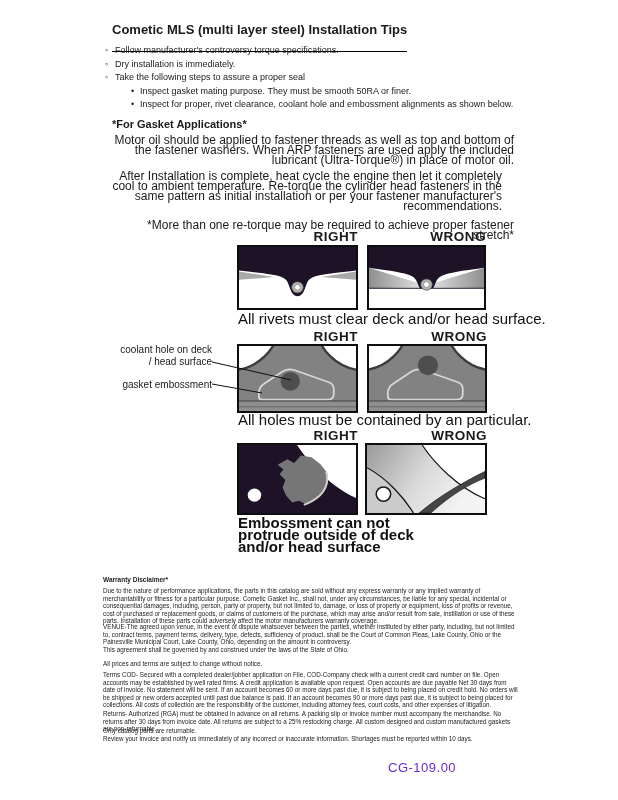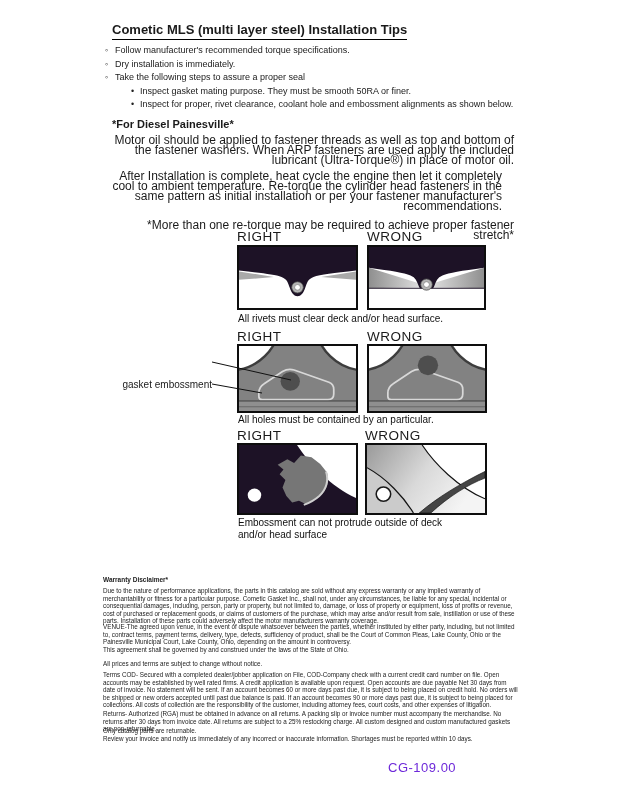--- a/index.html
+++ b/index.html
@@ -1,67 +1,67 @@
 <!DOCTYPE html>
 <html><head>
 <meta charset="utf-8">
 <style>
   html,body{margin:0;padding:0;background:#ffffff;}
   #page{position:relative;width:618px;height:800px;background:#fff;overflow:hidden;
         font-family:"Liberation Sans", sans-serif;color:#1a1a1a;}
   .abs{position:absolute;}
-  .title{font-size:13px;font-weight:bold;border-bottom:1.5px solid #000;padding-bottom:2px;white-space:nowrap;}
+  .title{font-size:13px;font-weight:bold;border-bottom:1.5px solid #000;padding-bottom:14px;white-space:nowrap;}
   .bullets{font-size:9px;line-height:13.5px;}
   .b-row{display:flex;}
   .b-marker{width:10px;flex:0 0 10px;text-align:left;color:#222;}
   .sub{margin-left:26px;}
   .sub .b-marker{width:9px;flex:0 0 9px;}
   .dheading{font-size:11px;font-weight:bold;}
   .para{font-size:12px;line-height:10px;width:402px;text-align:right;}
-  .rw-label{font-size:13.5px;font-weight:normal;text-align:left;letter-spacing:.5px;}
+  .rw-label{font-size:13.5px;font-weight:bold;text-align:right;letter-spacing:.5px;}
   .dbox{box-sizing:border-box;border:2px solid #0e0e0e;background:#fff;}
   .dbox svg{display:block;width:100%;height:100%;}
-  .caption{font-size:10px;line-height:12px;color:#111;}
+  .caption{font-size:15px;line-height:12px;color:#111;}
   .callout{font-size:10px;line-height:11.5px;text-align:right;width:92px;}
   .disc-h{font-size:6.5px;font-weight:bold;color:#222;}
   .disc{font-size:6.3px;line-height:7.6px;width:415px;color:#222;white-space:pre-line;}
   .pagecode{font-size:13px;color:#6d28d9;letter-spacing:.5px;}
   .leader{pointer-events:none;}
 </style>
 </head>
 <body>
 
 <div id="page">
 
   <div class="abs title" style="left:112px;top:22px;">Cometic MLS (multi layer steel) Installation Tips</div>
 
   <div class="abs bullets" style="left:105px;top:44px;">
     <div class="b-row">
       <span class="b-marker">◦</span>
-      <span>Follow manufacturer's recommended torque specifications.</span>
+      <span>Follow manufacturer's controversy torque specifications.</span>
     </div>
     <div class="b-row">
       <span class="b-marker">◦</span>
       <span>Dry installation is immediately.</span>
     </div>
     <div class="b-row">
       <span class="b-marker">◦</span>
       <span>Take the following steps to assure a proper seal</span>
     </div>
     <div class="b-row sub">
       <span class="b-marker">•</span>
       <span>Inspect gasket mating purpose.  They must be smooth 50RA or finer.</span>
     </div>
     <div class="b-row sub">
       <span class="b-marker">•</span>
       <span>Inspect for proper, rivet clearance, coolant hole and embossment alignments as shown below.</span>
     </div>
   </div>
 
-  <div class="abs dheading" style="left:112px;top:118px;">*For Diesel Painesville*</div>
+  <div class="abs dheading" style="left:112px;top:118px;">*For Gasket Applications*</div>
   <div class="abs para" style="left:112px;top:135px;">Motor oil should be applied to fastener threads as well as top and bottom of the fastener washers. When ARP fasteners are used apply the included lubricant (Ultra-Torque®) in place of motor oil.</div>
   <div class="abs para" style="left:100px;top:171px;">After Installation is complete, heat cycle the engine then let it completely cool to ambient temperature. Re-torque the cylinder head fasteners in the same pattern as initial installation or per your fastener manufacturer's recommendations.</div>
   <div class="abs para" style="left:112px;top:220px;">*More than one re-torque may be required to achieve proper fastener stretch*</div>
 
   <div class="abs rw-label" style="left:237px;top:229px;width:121px;">RIGHT</div>
   <div class="abs rw-label" style="left:367px;top:229px;width:119px;">WRONG</div>
 
   <div class="abs dbox" style="left:237px;top:245px;width:121px;height:65px;">
     <svg viewBox="0 0 121 65" preserveAspectRatio="none">
       <rect width="121" height="65" fill="#ffffff"></rect>
@@ -92,20 +92,21 @@
       <line x1="0" y1="44" x2="119" y2="44" stroke="#1d1226" stroke-width="1.2"></line>
       <circle cx="59.5" cy="40" r="6" fill="#b5b5b5" stroke="#4a4a4a" stroke-width="0.8"></circle>
       <circle cx="59.5" cy="40" r="3" fill="#ffffff" stroke="#6a6a6a" stroke-width="0.6"></circle>
     </svg>
   </div>
   <div class="abs caption" style="left:238px;top:313px;">All rivets must clear deck and/or head surface.</div>
 
   <div class="abs rw-label" style="left:237px;top:329px;width:121px;">RIGHT</div>
   <div class="abs rw-label" style="left:367px;top:329px;width:120px;">WRONG</div>
 
+  <div class="abs callout" style="left:120px;top:344px;">coolant hole on deck / head surface</div>
   <div class="abs callout" style="left:120px;top:379px;">gasket embossment</div>
 
   <div class="abs dbox" style="left:237px;top:344px;width:121px;height:69px;">
     <svg viewBox="0 0 121 69" preserveAspectRatio="none">
       <rect width="121" height="69" fill="#828282"></rect>
       <circle cx="-10" cy="-26" r="52" fill="#ffffff" stroke="#3d3d3d" stroke-width="2.5"></circle>
       <circle cx="131" cy="-26" r="52" fill="#ffffff" stroke="#3d3d3d" stroke-width="2.5"></circle>
       <path d="M24,57 L92,57 Q98,57 98,51 L98,46 Q98,40.5 93,38.5 L57,25.5 Q51,23.5 45,27 L26,40 Q20.5,43.5 20.5,50 L20.5,53.5 Q20.5,57 24,57 Z" fill="none" stroke="#d8d8d8" stroke-width="1.8"></path>
       <circle cx="53" cy="37.5" r="10" fill="#4e4e4e"></circle>
       <line x1="0" y1="58.5" x2="121" y2="58.5" stroke="#3d3d3d" stroke-width="1.2"></line>
@@ -156,21 +157,21 @@
       </defs>
       <rect width="122" height="72" fill="#cbcbcb"></rect>
       <path d="M57,0 L122,0 L122,57 C94,45 70,20 57,0 Z" fill="#ffffff"></path>
       <path d="M0,0 L57,0 C70,20 94,45 122,57 L122,72 L48,72 C38,55 20,35 0,24 Z" fill="url(#gw3)"></path>
       <path d="M0,24 C20,35 38,55 48,72" fill="none" stroke="#141414" stroke-width="1.3"></path>
       <path d="M57,0 C70,20 94,45 122,57" fill="none" stroke="#141414" stroke-width="1.2"></path>
       <path d="M122,28 C98,40 72,56 54,72 L66,72 C84,55 104,42 122,35 Z" fill="#454545" stroke="#111111" stroke-width="0.7"></path>
       <circle cx="17" cy="52" r="7.5" fill="#ffffff" stroke="#1a1a1a" stroke-width="1.6"></circle>
     </svg>
   </div>
-  <div class="abs caption" style="left:238px;top:517px;width:215px;">Embossment can not protrude outside of deck and/or head surface</div>
+  <div class="abs caption" style="left:238px;top:517px;width:215px;font-weight:bold;">Embossment can not protrude outside of deck and/or head surface</div>
 
   <div class="abs disc-h" style="left:103px;top:576px;">Warranty Disclaimer*</div>
   <div class="abs disc" style="left:103px;top:587px;">Due to the nature of performance applications, the parts in this catalog are sold without any express warranty or any implied warranty of merchantability or fitness for a particular purpose.  Cometic Gasket Inc., shall not, under any circumstances, be liable for any special, incidental or consequential damages, including, person, party or property, but not limited to, damage, or loss of property or equipment, loss of profits or revenue, cost of purchased or replacement goods, or claims of customers of the purchase, which may arise and/or result from sale, instillation or use of these parts.  Installation of these parts could adversely affect the motor manufacturers warranty coverage.</div>
   <div class="abs disc" style="left:103px;top:623px;">VENUE-The agreed upon venue, in the event of dispute whatsoever between the parties, whether instituted by either party, including, but not limited to, contract terms, payment terms, delivery, type, defects, sufficiency of product, shall be the Court of Common Pleas, Lake County, Ohio or the Painesville Municipal Court, Lake County, Ohio, depending on the amount in controversy.
 This agreement shall be governed by and construed under the laws of the State of Ohio.</div>
   <div class="abs disc" style="left:103px;top:660px;">All prices and terms are subject to change without notice.</div>
   <div class="abs disc" style="left:103px;top:671px;">Terms COD- Secured with a completed dealer/jobber application on File, COD-Company check with a current credit card number on file.  Open accounts may be established by well rated firms.  A credit application is available upon request.  Open accounts are due payable Net 30 days from date of invoice.  No statement will be sent.  If an account becomes 60 or more days past due, it is subject to being placed on credit hold.  No orders will be shipped or new orders accepted until past due balance is paid.  If an account becomes 90 or more days past due, it is subject to being placed for collections.  All costs of collection are the responsibility of the customer, including attorney fees, court costs, and other expenses of litigation.</div>
   <div class="abs disc" style="left:103px;top:710px;">Returns- Authorized (RGA) must be obtained in advance on all returns.  A packing slip or invoice number must accompany the merchandise.  No returns after 30 days from invoice date.  All returns are subject to a 25% restocking charge.  All custom designed and custom manufactured gaskets are non-returnable.</div>
   <div class="abs disc" style="left:103px;top:727px;">Only catalog parts are returnable.
 Review your invoice and notify us immediately of any incorrect or inaccurate information.  Shortages must be reported within 10 days.</div>

